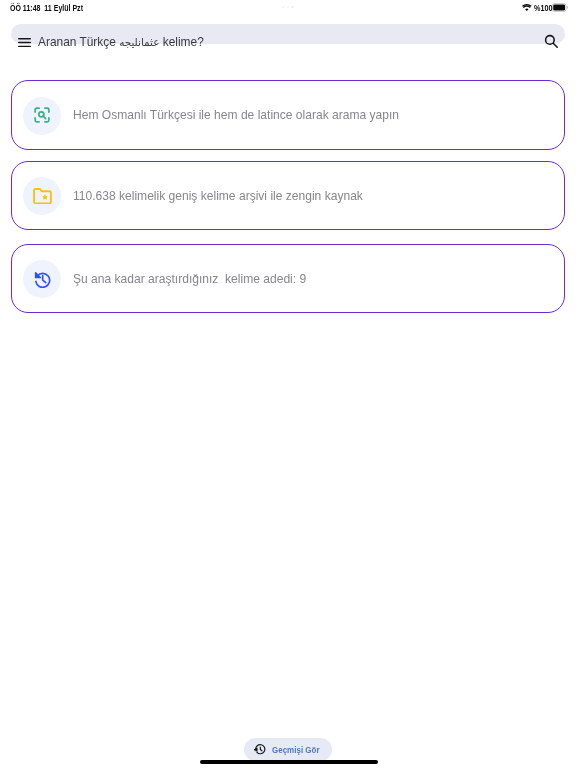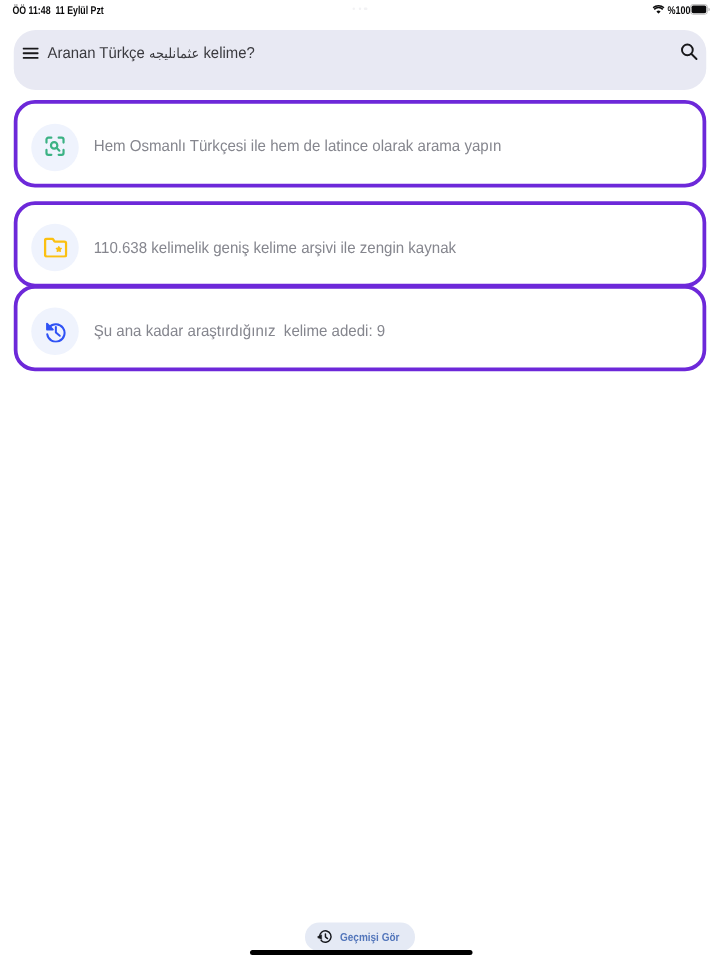--- a/index.html
+++ b/index.html
@@ -25,36 +25,36 @@
   .sb-dots { position:absolute; left: 282px; top: 5.7px; display:flex; gap: 2.3px; }
   .sb-dots .dot { width: 2.4px; height: 2.4px; border-radius: 50%; background: #f2f2f4; display:block; }
   .ic-batt { position:absolute; left:552.2px; top:3px; }
   .ic-wifi svg { display:block; }
   .ic-batt svg { display:block; }
   .sb-pct { font-size: 9px; font-weight: 700; color: #0b0b0c;
     transform: scaleX(0.80); transform-origin: left center; white-space:nowrap; }
 
   
   .searchbar {
-    position: absolute; left: 11px; top: 24px; width: 554px; height: 48px;
+    position: absolute; left: 11px; top: 24px; width: 554px; height: 20px;
     background: #e8e9f3; border-radius: 17.5px;
   }
   .ic-menu { position:absolute; left: 6.8px; top: 14.0px; }
   .ic-menu svg { display:block; }
   .sb-text { position:absolute; left: 27px; top: 0.9px; height:35px; line-height:35px;
     font-size: 12.6px; color: #3a3a3f; white-space: nowrap;
     transform: scaleX(0.945); transform-origin: left center; }
   .arabic { font-family: "DejaVu Sans", sans-serif; font-size: 11px; }
   .ic-search { position:absolute; left: 532.7px; top: 10.2px; }
   .ic-search svg { display:block; }
 
   
   .card {
     position: absolute; left: 11.3px; width: 553.5px; height: 69.4px;
-    background: #fff; border: 3px solid #6d28d9; border-radius: 17px;
+    background: #fff; border: 1px solid #6d28d9; border-radius: 17px;
   }
   .card-icon {
     position:absolute; left: 11.2px; top: 15.3px;
     width: 38px; height: 38px; border-radius: 50%;
     background: #eff3fd; display: flex; align-items: center; justify-content: center;
   }
   .card-icon svg { display:block; }
   .card-icon.scan svg { position:relative; top:-0.8px; left:-0.3px; }
   .card-text { position:absolute; left: 61px; top:0; height:69.4px; line-height:69.4px;
     font-size: 12.7px; color: #85868e; white-space:pre;
@@ -140,21 +140,21 @@
 </div>
 <div class="card" style="top:160.6px">
   <div class="card-icon">
     <svg width="19.6" height="16.2" viewBox="0 0 24 20" fill="none" stroke="#fbc011" stroke-width="2.35" stroke-linecap="round" stroke-linejoin="round">
       <path d="M1.2 17.1V3.0A1.85 1.85 0 0 1 3.05 1.18h5.1a1 1 0 0 1 .83.44l1.35 2.03a1 1 0 0 0 .83.45h9.0a1.85 1.85 0 0 1 1.85 1.85V17.1a1.85 1.85 0 0 1-1.85 1.85H3.05A1.85 1.85 0 0 1 1.2 17.1z"></path>
       <path d="M14.75 8.9l0.85 1.55 1.72.31-1.21 1.27.24 1.73-1.6-.75-1.6.75.24-1.73-1.21-1.27 1.72-.31z" fill="#fbc011" stroke-width="1.05"></path>
     </svg>
   </div>
   <div class="card-text">110.638 kelimelik geniş kelime arşivi ile zengin kaynak</div>
 </div>
-<div class="card" style="top:228px">
+<div class="card" style="top:244px">
   <div class="card-icon">
     <svg width="17.4" height="17.4" viewBox="0 0 24 24" fill="none" stroke="#2f52f5" stroke-width="2.25" stroke-linecap="round" stroke-linejoin="round">
       <path d="M2.5 14.4A9.6 9.6 0 1 0 4.75 6.6"></path>
       <path d="M2.2 2.6 2.2 9.15 8.75 9.15Z" fill="#2f52f5" stroke-linejoin="round" stroke-width="2.0"></path>
       <polyline points="12.0,6.35 12.0,12.45 16.3,16.0"></polyline>
     </svg>
   </div>
   <div class="card-text">Şu ana kadar araştırdığınız  kelime adedi: 9</div>
 </div>
 

